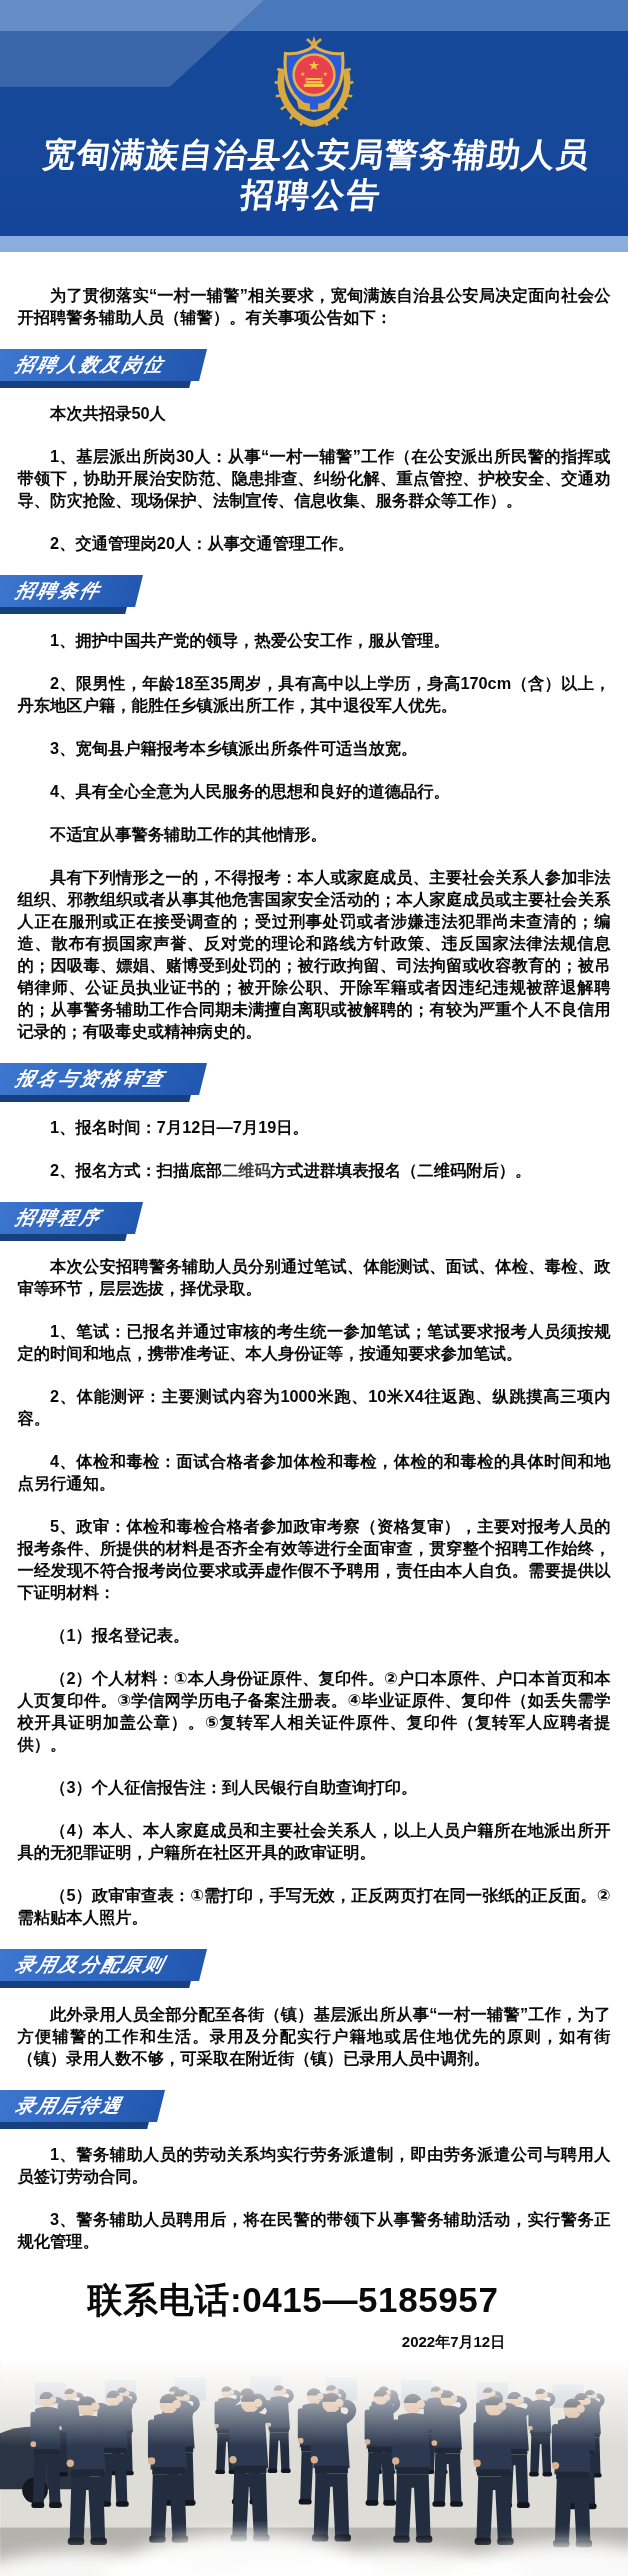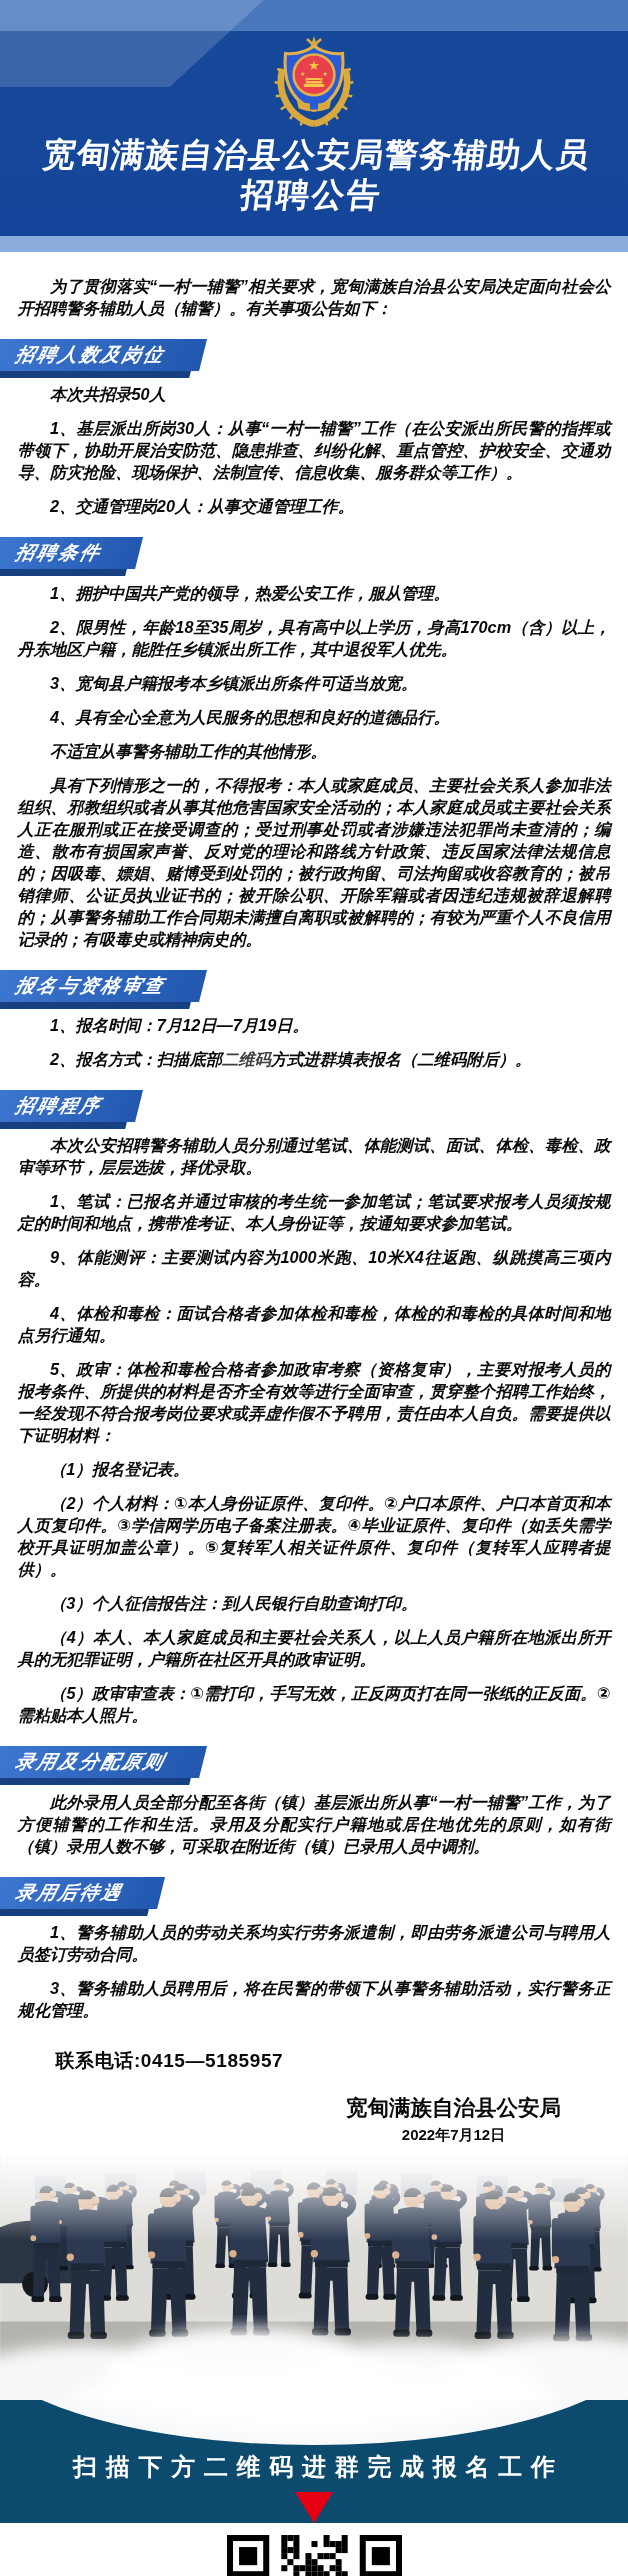--- a/index.html
+++ b/index.html
@@ -42,39 +42,39 @@
   .divider-band{
     height:16.3px;background:#8aadde;
   }
   
   .content{
     padding:10.5px 17.5px 5.8px 17.5px;
     font-size:16.3px;
     line-height:22px;
     text-align:justify;
   }
-  .content p{margin:12px 0;text-indent:2em;font-style:italic;}
+  .content p{margin:21px 0;text-indent:2em;}
   .badge-wrap{margin:20px 0 9.3px -17.5px;}
   .badge{
     display:inline-block;
     background:linear-gradient(100deg,#3f78d2 0%,#2157ae 100%);
     color:#ffffff;
     font-size:19px;
     font-style:italic;
     letter-spacing:2.3px;
     padding:5.2px 38px 5.2px 28px;
     margin-left:-11.6px;
     transform:skewX(-14deg);
     box-shadow:-8.1px 7px 0 #16407f;
   }
   .badge span{display:inline-block;}
   .red{color:#404040;}
   .phone{
-    margin:29px 0 0 0;
-    font-size:19px;
+    margin:37px 0 0 0;
+    font-size:35px;
     letter-spacing:0.6px;
     text-indent:2em;
   }
   .signature{
     width:250px;
     margin:20px 32px 0 auto;
     text-align:center;
   }
   .signature .org{font-size:21.5px;line-height:1.5;}
   .signature .date{font-size:15px;line-height:1.5;}
@@ -197,21 +197,21 @@
       <span class="badge"><span>报名与资格审查</span></span>
     </div>
     <p>1、报名时间：7月12日—7月19日。</p>
     <p><span>2、报名方式：扫描底部</span><span class="red">二维码</span><span>方式进群填表报名（二维码附后）。</span></p>
 
     <div class="badge-wrap">
       <span class="badge"><span>招聘程序</span></span>
     </div>
     <p>本次公安招聘警务辅助人员分别通过笔试、体能测试、面试、体检、毒检、政审等环节，层层选拔，择优录取。</p>
     <p>1、笔试：已报名并通过审核的考生统一参加笔试；笔试要求报考人员须按规定的时间和地点，携带准考证、本人身份证等，按通知要求参加笔试。</p>
-    <p>9、体能测评：主要测试内容为1000米跑、10米X4往返跑、纵跳摸高三项内容。</p>
+    <p>2、体能测评：主要测试内容为1000米跑、10米X4往返跑、纵跳摸高三项内容。</p>
     <p>4、体检和毒检：面试合格者参加体检和毒检，体检的和毒检的具体时间和地点另行通知。</p>
     <p>5、政审：体检和毒检合格者参加政审考察（资格复审），主要对报考人员的报考条件、所提供的材料是否齐全有效等进行全面审查，贯穿整个招聘工作始终，一经发现不符合报考岗位要求或弄虚作假不予聘用，责任由本人自负。需要提供以下证明材料：</p>
     <p>（1）报名登记表。</p>
     <p>（2）个人材料：①本人身份证原件、复印件。②户口本原件、户口本首页和本人页复印件。③学信网学历电子备案注册表。④毕业证原件、复印件（如丢失需学校开具证明加盖公章）。⑤复转军人相关证件原件、复印件（复转军人应聘者提供）。</p>
     <p>（3）个人征信报告注：到人民银行自助查询打印。</p>
     <p>（4）本人、本人家庭成员和主要社会关系人，以上人员户籍所在地派出所开具的无犯罪证明，户籍所在社区开具的政审证明。</p>
     <p>（5）政审审查表：①需打印，手写无效，正反两页打在同一张纸的正反面。②需粘贴本人照片。</p>
 
     <div class="badge-wrap">
       <span class="badge"><span>录用及分配原则</span></span>
@@ -220,21 +220,20 @@
 
     <div class="badge-wrap">
       <span class="badge"><span>录用后待遇</span></span>
     </div>
     <p>1、警务辅助人员的劳动关系均实行劳务派遣制，即由劳务派遣公司与聘用人员签订劳动合同。</p>
     <p>3、警务辅助人员聘用后，将在民警的带领下从事警务辅助活动，实行警务正规化管理。</p>
 
     <div class="phone">联系电话:0415—5185957</div>
 
     <div class="signature">
-      <div class="org">宽甸满族自治县公安局</div>
       <div class="date">2022年7月12日</div>
     </div>
   </div>
 
   <div class="photo">
     <svg viewBox="0 0 1080 425">
       <defs>
         <linearGradient id="fadeTop" x1="0" y1="0" x2="0" y2="1">
           <stop offset="0" stop-color="#ffffff"></stop>
           <stop offset="1" stop-color="#ffffff" stop-opacity="0"></stop>

